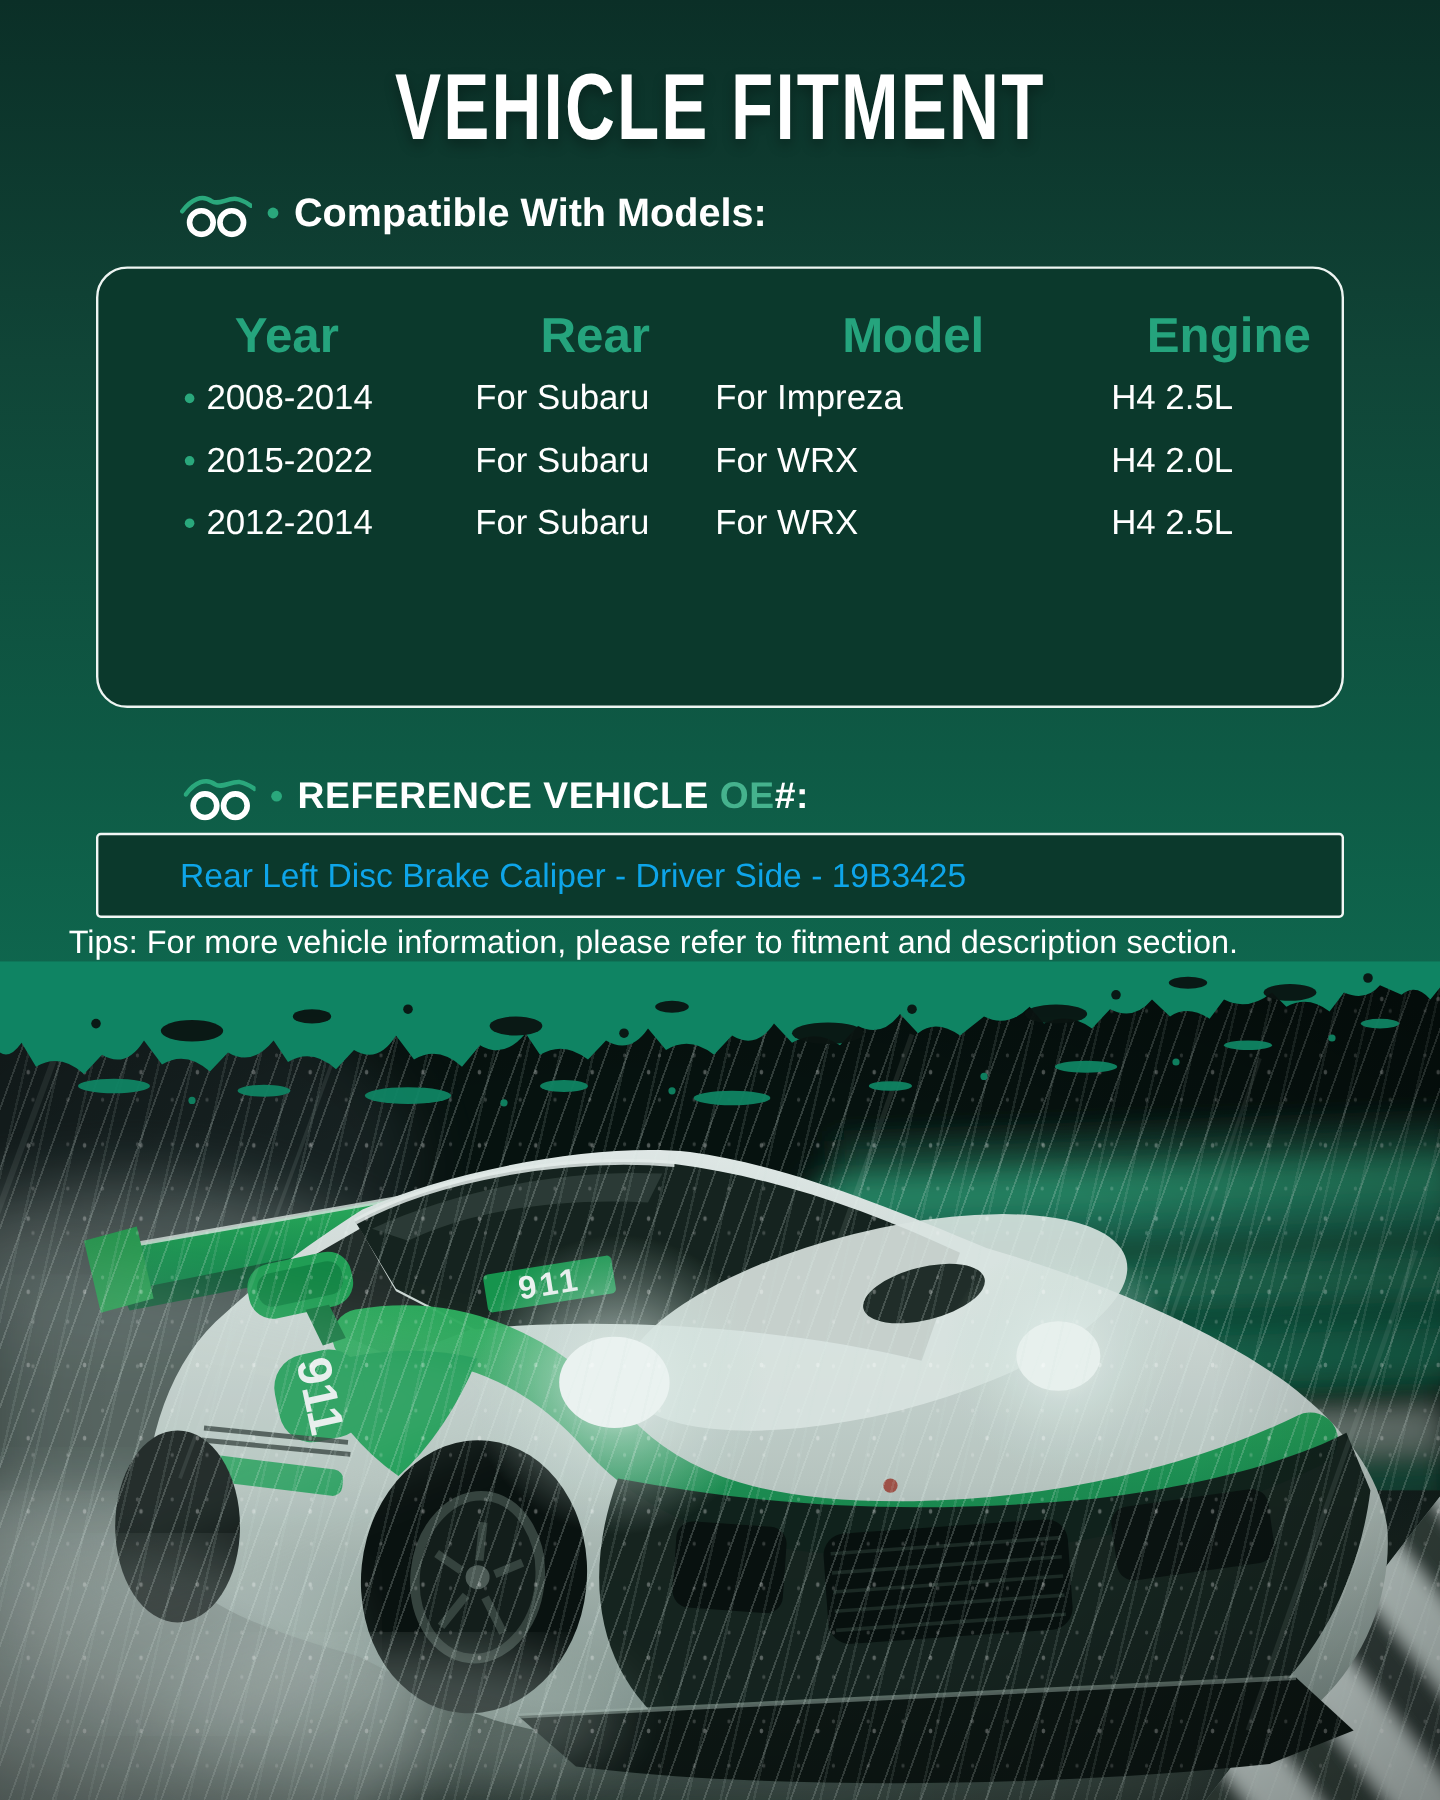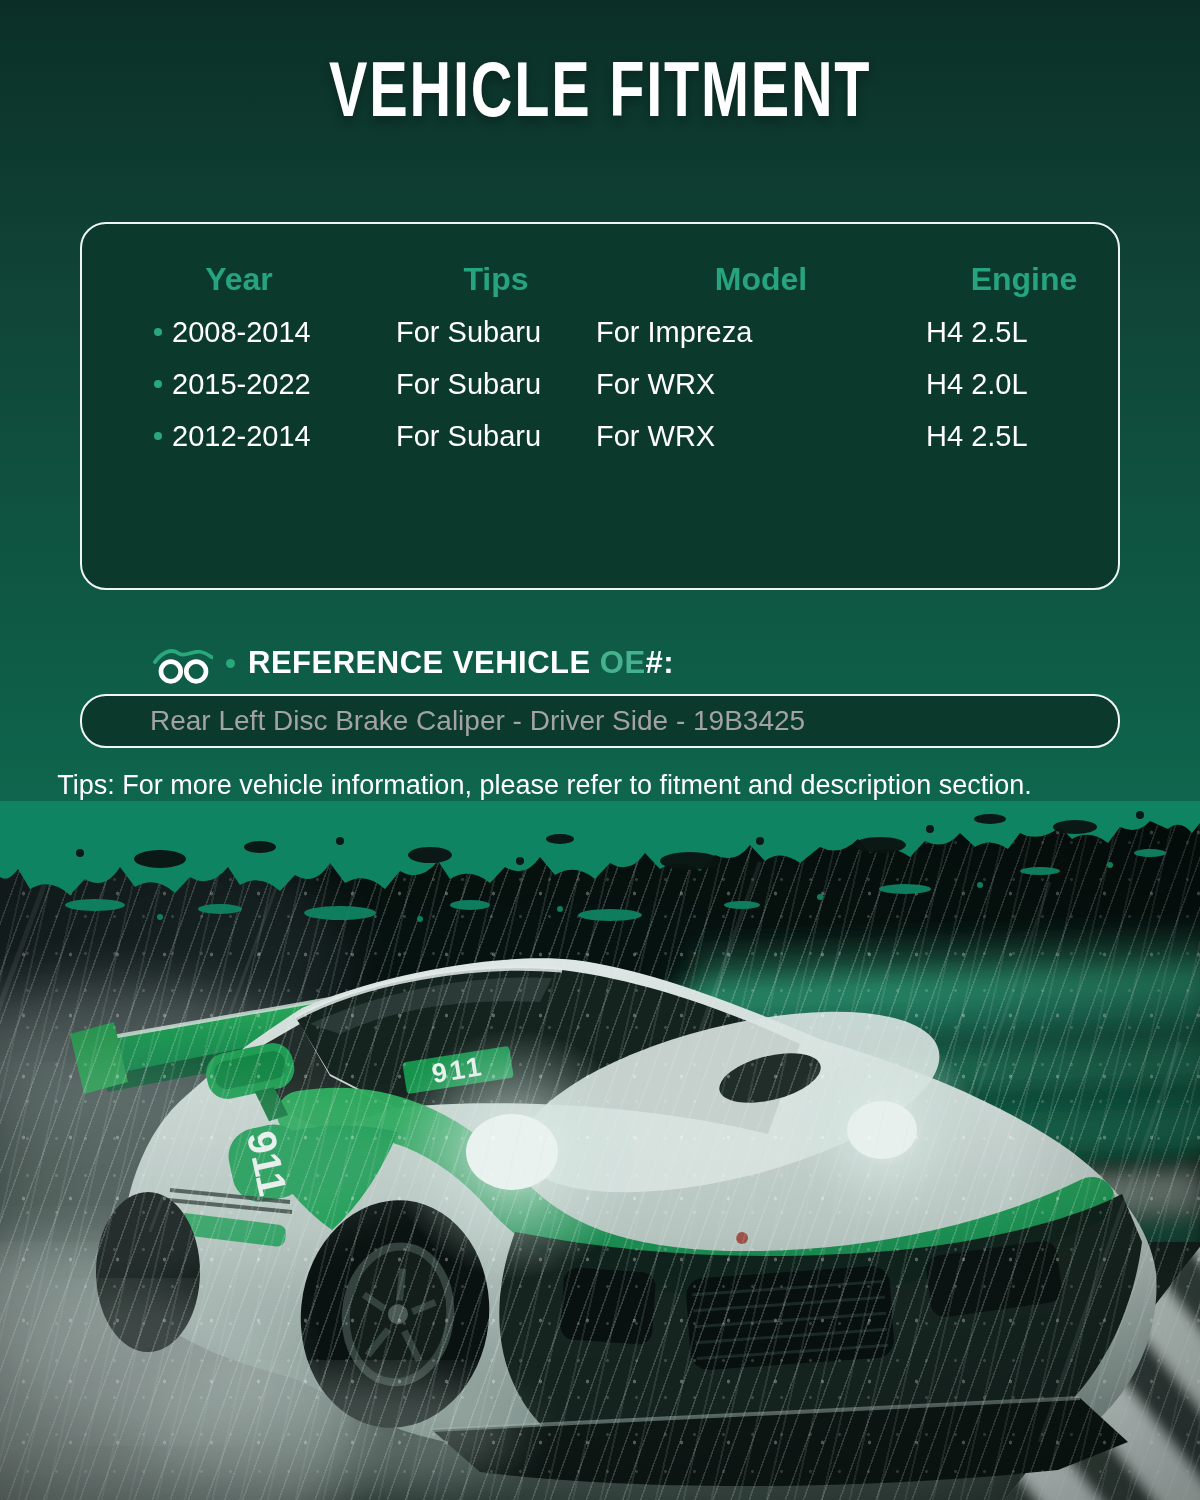--- a/index.html
+++ b/index.html
@@ -25,31 +25,31 @@
   .ref-head .oe { color:#45b28d; }
   .car-ic { width:60px; height:42px; flex:0 0 auto; }
   .dot { width:9px; height:9px; border-radius:50%; background:#2aa87c; flex:0 0 auto; }
   
   .card {
     position:absolute; left:80px; top:222px; width:1040px; height:368px;
     background:#0b392c; border:2px solid #eef5f2; border-radius:26px; padding-top:28px;
   }
   .tgrid { display:grid; grid-template-columns:314px 200px 330px 196px; align-items:center; }
   .thead { height:54px; }
-  .thead span { text-align:center; color:#25a47d; font-size:32px; font-weight:bold; }
+  .thead span { text-align:center; color:#25a47d; font-size:41px; font-weight:bold; }
   .trow { height:52px; color:#ffffff; font-size:29px; }
   .trow .c { }
   .trow .y { display:flex; align-items:center; padding-left:72px; gap:10px; }
   .trow .b { width:8px; height:8px; border-radius:50%; background:#2aa87c; flex:0 0 auto; }
   
   .refbox {
-    position:absolute; left:80px; top:694px; width:1040px; height:54px;
-    background:#0b392c; border:2px solid #f2f7f5; border-radius:26px;
+    position:absolute; left:80px; top:694px; width:1040px; height:71px;
+    background:#0b392c; border:2px solid #f2f7f5; border-radius:4px;
     display:flex; align-items:center; padding-left:68px;
-    color:#a3a3a3; font-size:28px;
+    color:#0ea5e9; font-size:28px;
   }
   .tips { position:absolute; top:770px; left:0; width:1089px; text-align:center; color:#ffffff; font-size:27px; }
   
   .photo { position:absolute; left:0; top:802px; width:1200px; height:698px; background:#0a1411; }
   .photo svg.scene { position:absolute; inset:0; }
   .rain-a, .rain-b, .rain-dots, .vignette { position:absolute; inset:0; pointer-events:none; }
   .rain-a { background:repeating-linear-gradient(110deg, transparent 0 7px, rgba(224,238,233,.20) 7px 8.5px, transparent 8.5px 17px); }
   .rain-b { background:repeating-linear-gradient(103deg, transparent 0 12px, rgba(205,224,218,.12) 12px 14px, transparent 14px 27px); }
   .rain-dots {
     background-image:radial-gradient(rgba(255,255,255,.30) 1.2px, transparent 1.8px),
@@ -61,25 +61,34 @@
 </style>
 </head>
 <body>
 
 <div class="page">
 
   <div class="title-wrap">
     <span class="title">VEHICLE FITMENT</span>
   </div>
 
+  <div class="sect-head models-head">
+    <svg class="car-ic" viewBox="0 0 64 44">
+      <path d="M2,21 C10,10 20,6 28,12 C34,16 42,9 50,10 C56,11 60,14 63,16" fill="none" stroke="#2aa87c" stroke-width="4" stroke-linecap="round"></path>
+      <circle cx="19" cy="31" r="10.5" fill="none" stroke="#ffffff" stroke-width="5"></circle>
+      <circle cx="46" cy="31" r="10.5" fill="none" stroke="#ffffff" stroke-width="5"></circle>
+    </svg>
+    <span class="dot"></span>
+    <h2>Compatible With Models:</h2>
+  </div>
 
   <div class="card">
     <div class="tgrid thead">
       <span>Year</span>
-      <span>Tips</span>
+      <span>Rear</span>
       <span>Model</span>
       <span>Engine</span>
     </div>
     <div class="tgrid trow">
       <span class="y">
           <span class="b"></span>
           <span>2008-2014</span>
         </span>
       <span class="c">For Subaru</span>
       <span class="c">For Impreza</span>

